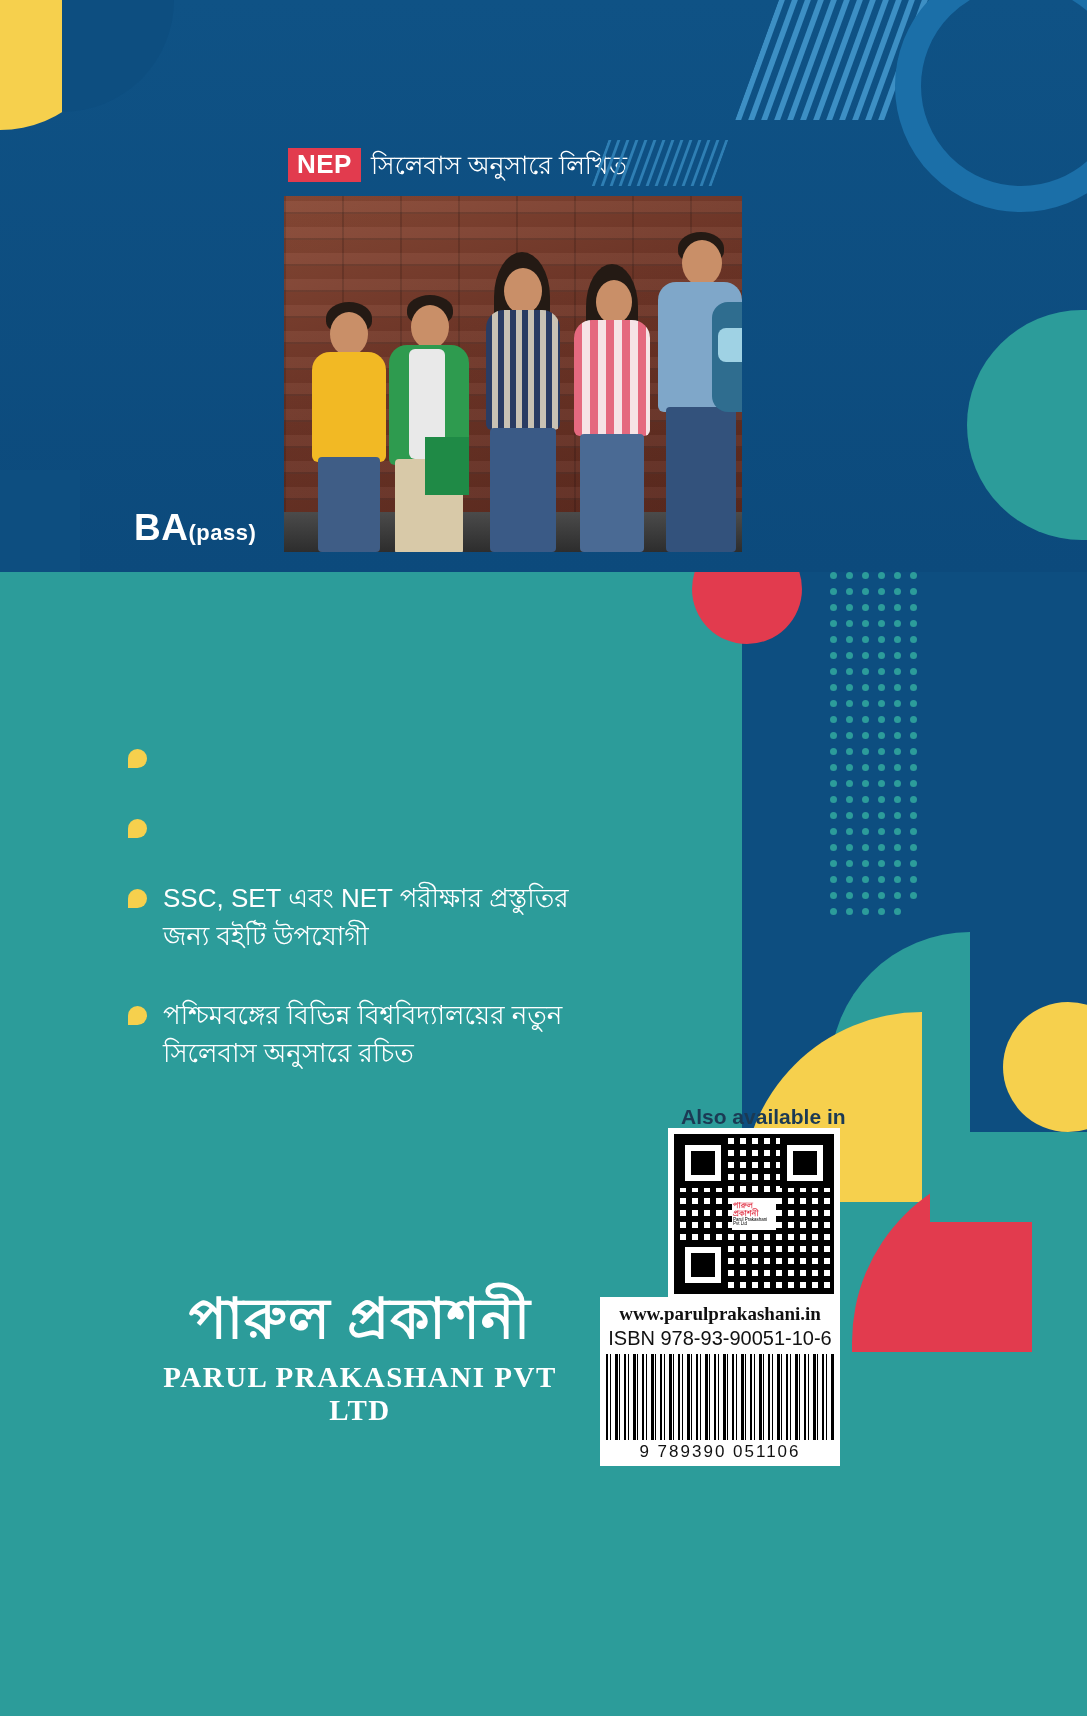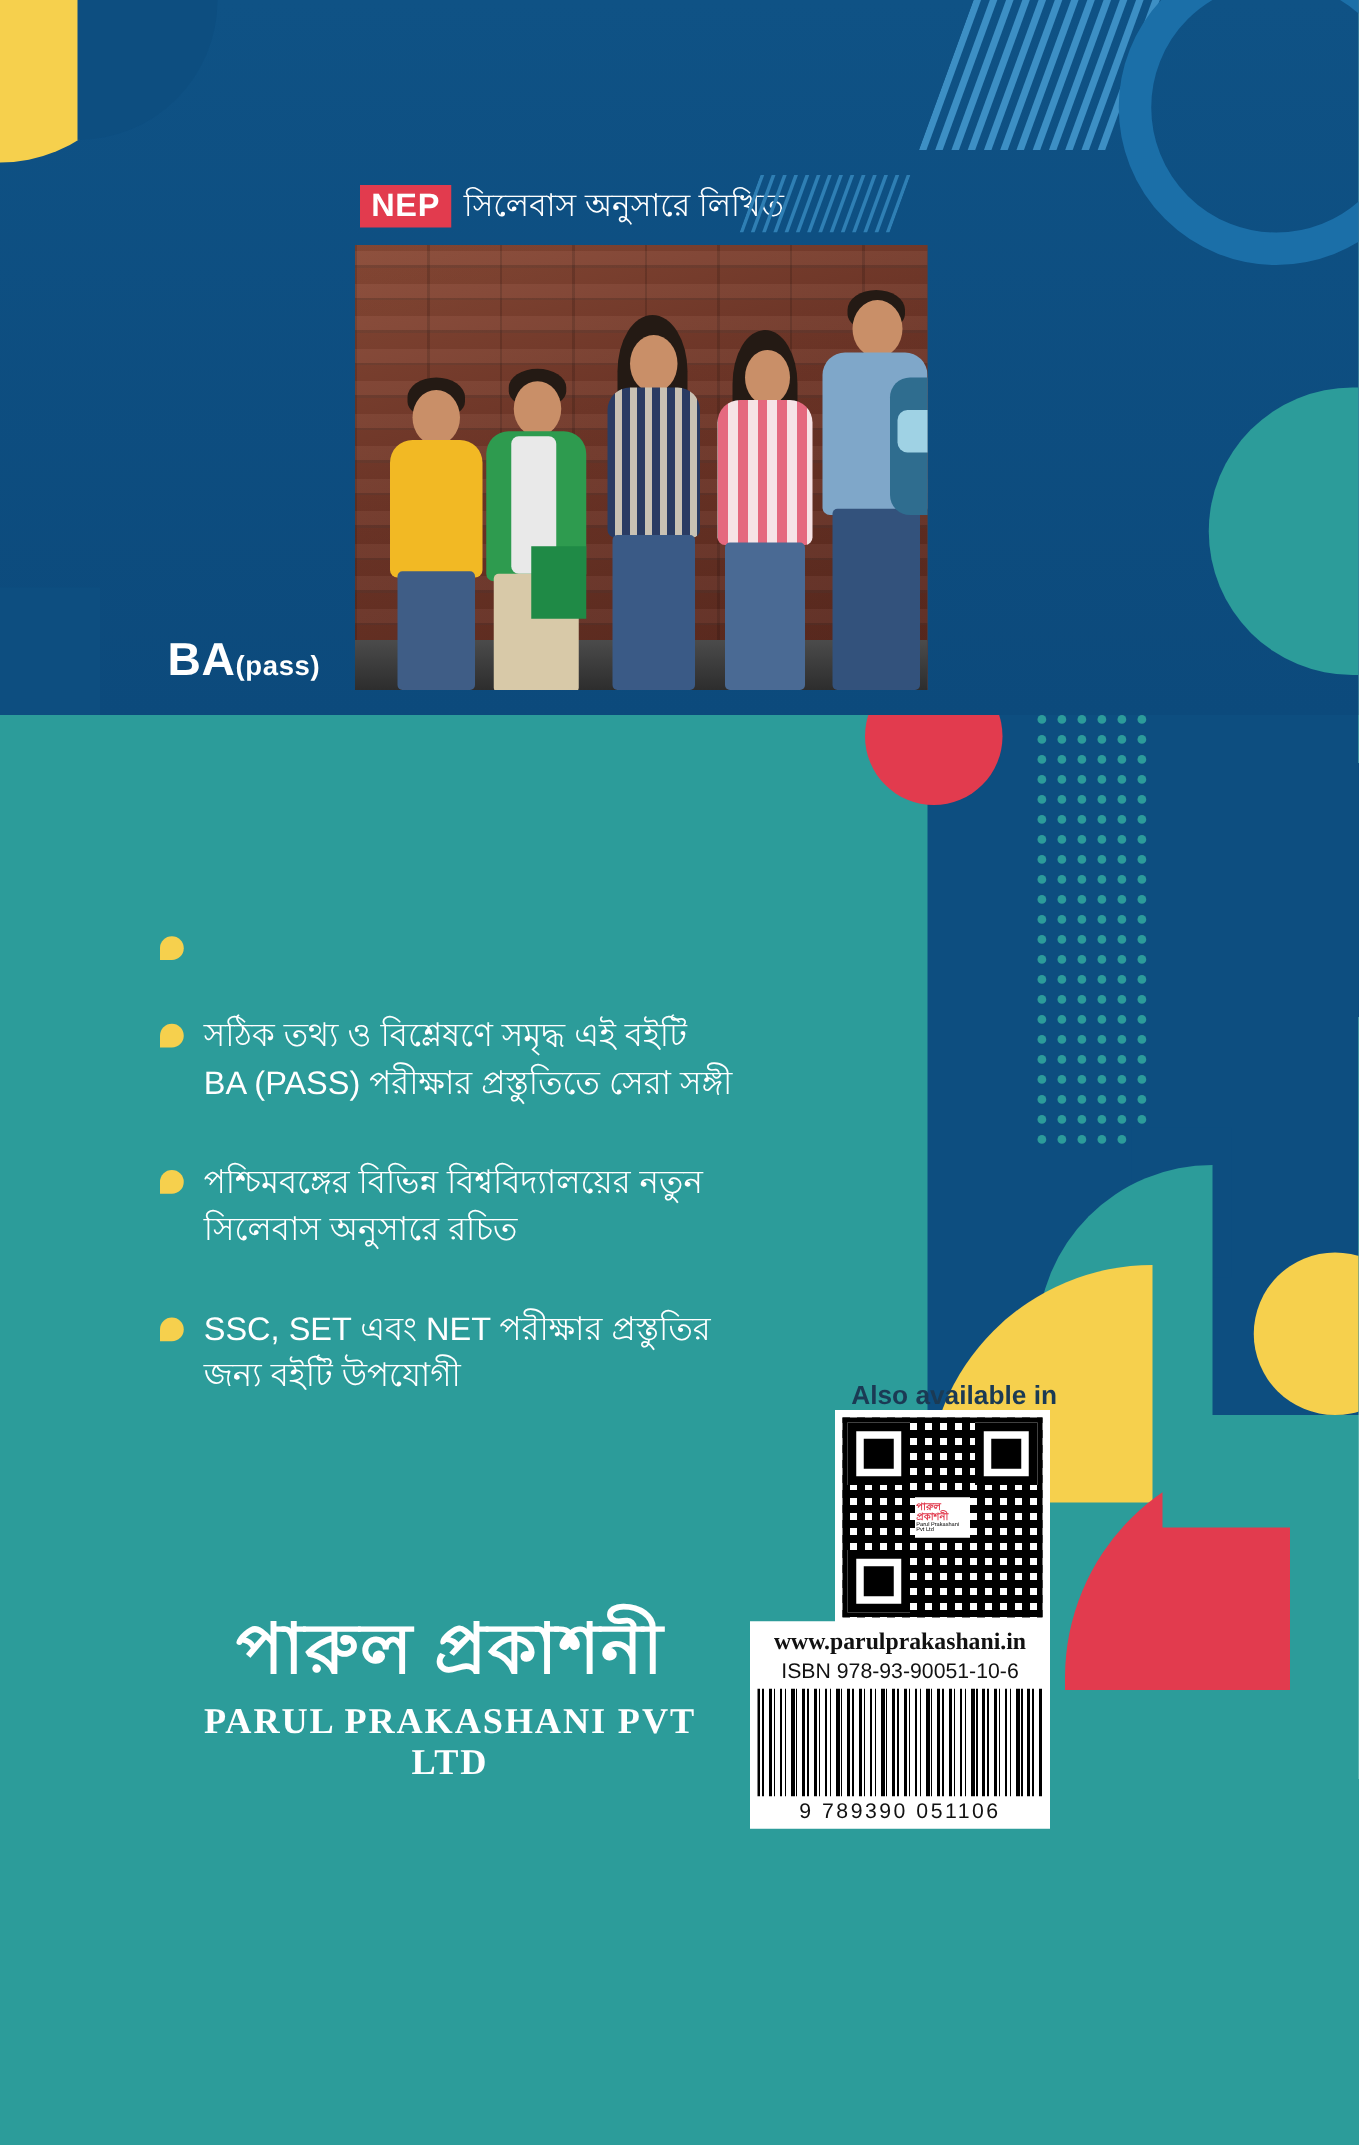--- a/index.html
+++ b/index.html
@@ -362,21 +362,21 @@
     padding: 6px 6px 4px 6px;
     text-align: center;
   }
   .isbn-url {
     font-size: 19px;
     font-weight: bold;
     color: #111;
     font-family: "Liberation Serif", serif;
   }
   .isbn-num {
-    font-size: 17px;
+    font-size: 20px;
     color: #111;
     margin-top: 2px;
   }
   .barcode {
     margin-top: 4px;
     height: 86px;
     background-image: repeating-linear-gradient(90deg,
       #000 0 2px, #fff 2px 4px, #000 4px 5px, #fff 5px 9px,
       #000 9px 12px, #fff 12px 13px, #000 13px 14px, #fff 14px 18px);
   }
@@ -630,32 +630,30 @@
     <div class="yellow-circle-r"></div>
     <div class="red-shape-r"></div>
     <div class="teal-notch"></div>
 
     <div class="features">
       <div class="feature">
         <span class="bullet"></span>
       </div>
       <div class="feature">
         <span class="bullet"></span>
-        <span class="feature-text">সঠিক তথ্য ও বিশ্লেষণে সমৃদ্ধ এই বইটি
-BA (PASS) পরীক্ষার প্রস্তুতিতে সেরা সঙ্গী</span>
+      </div>
+      <div class="feature">
+        <span class="bullet"></span>
+        <span class="feature-text">SSC, SET এবং NET পরীক্ষার প্রস্তুতির
+জন্য বইটি উপযোগী</span>
       </div>
       <div class="feature">
         <span class="bullet"></span>
         <span class="feature-text">পশ্চিমবঙ্গের বিভিন্ন বিশ্ববিদ্যালয়ের নতুন
 সিলেবাস  অনুসারে  রচিত</span>
-      </div>
-      <div class="feature">
-        <span class="bullet"></span>
-        <span class="feature-text">SSC, SET এবং NET পরীক্ষার প্রস্তুতির
-জন্য বইটি উপযোগী</span>
       </div>
     </div>
   </div>
 
   <div class="also-label">Also available in</div>
 
   <div class="qr-box">
     <div class="qr">
       <span class="finder f1"></span>
       <span class="finder f2"></span>

